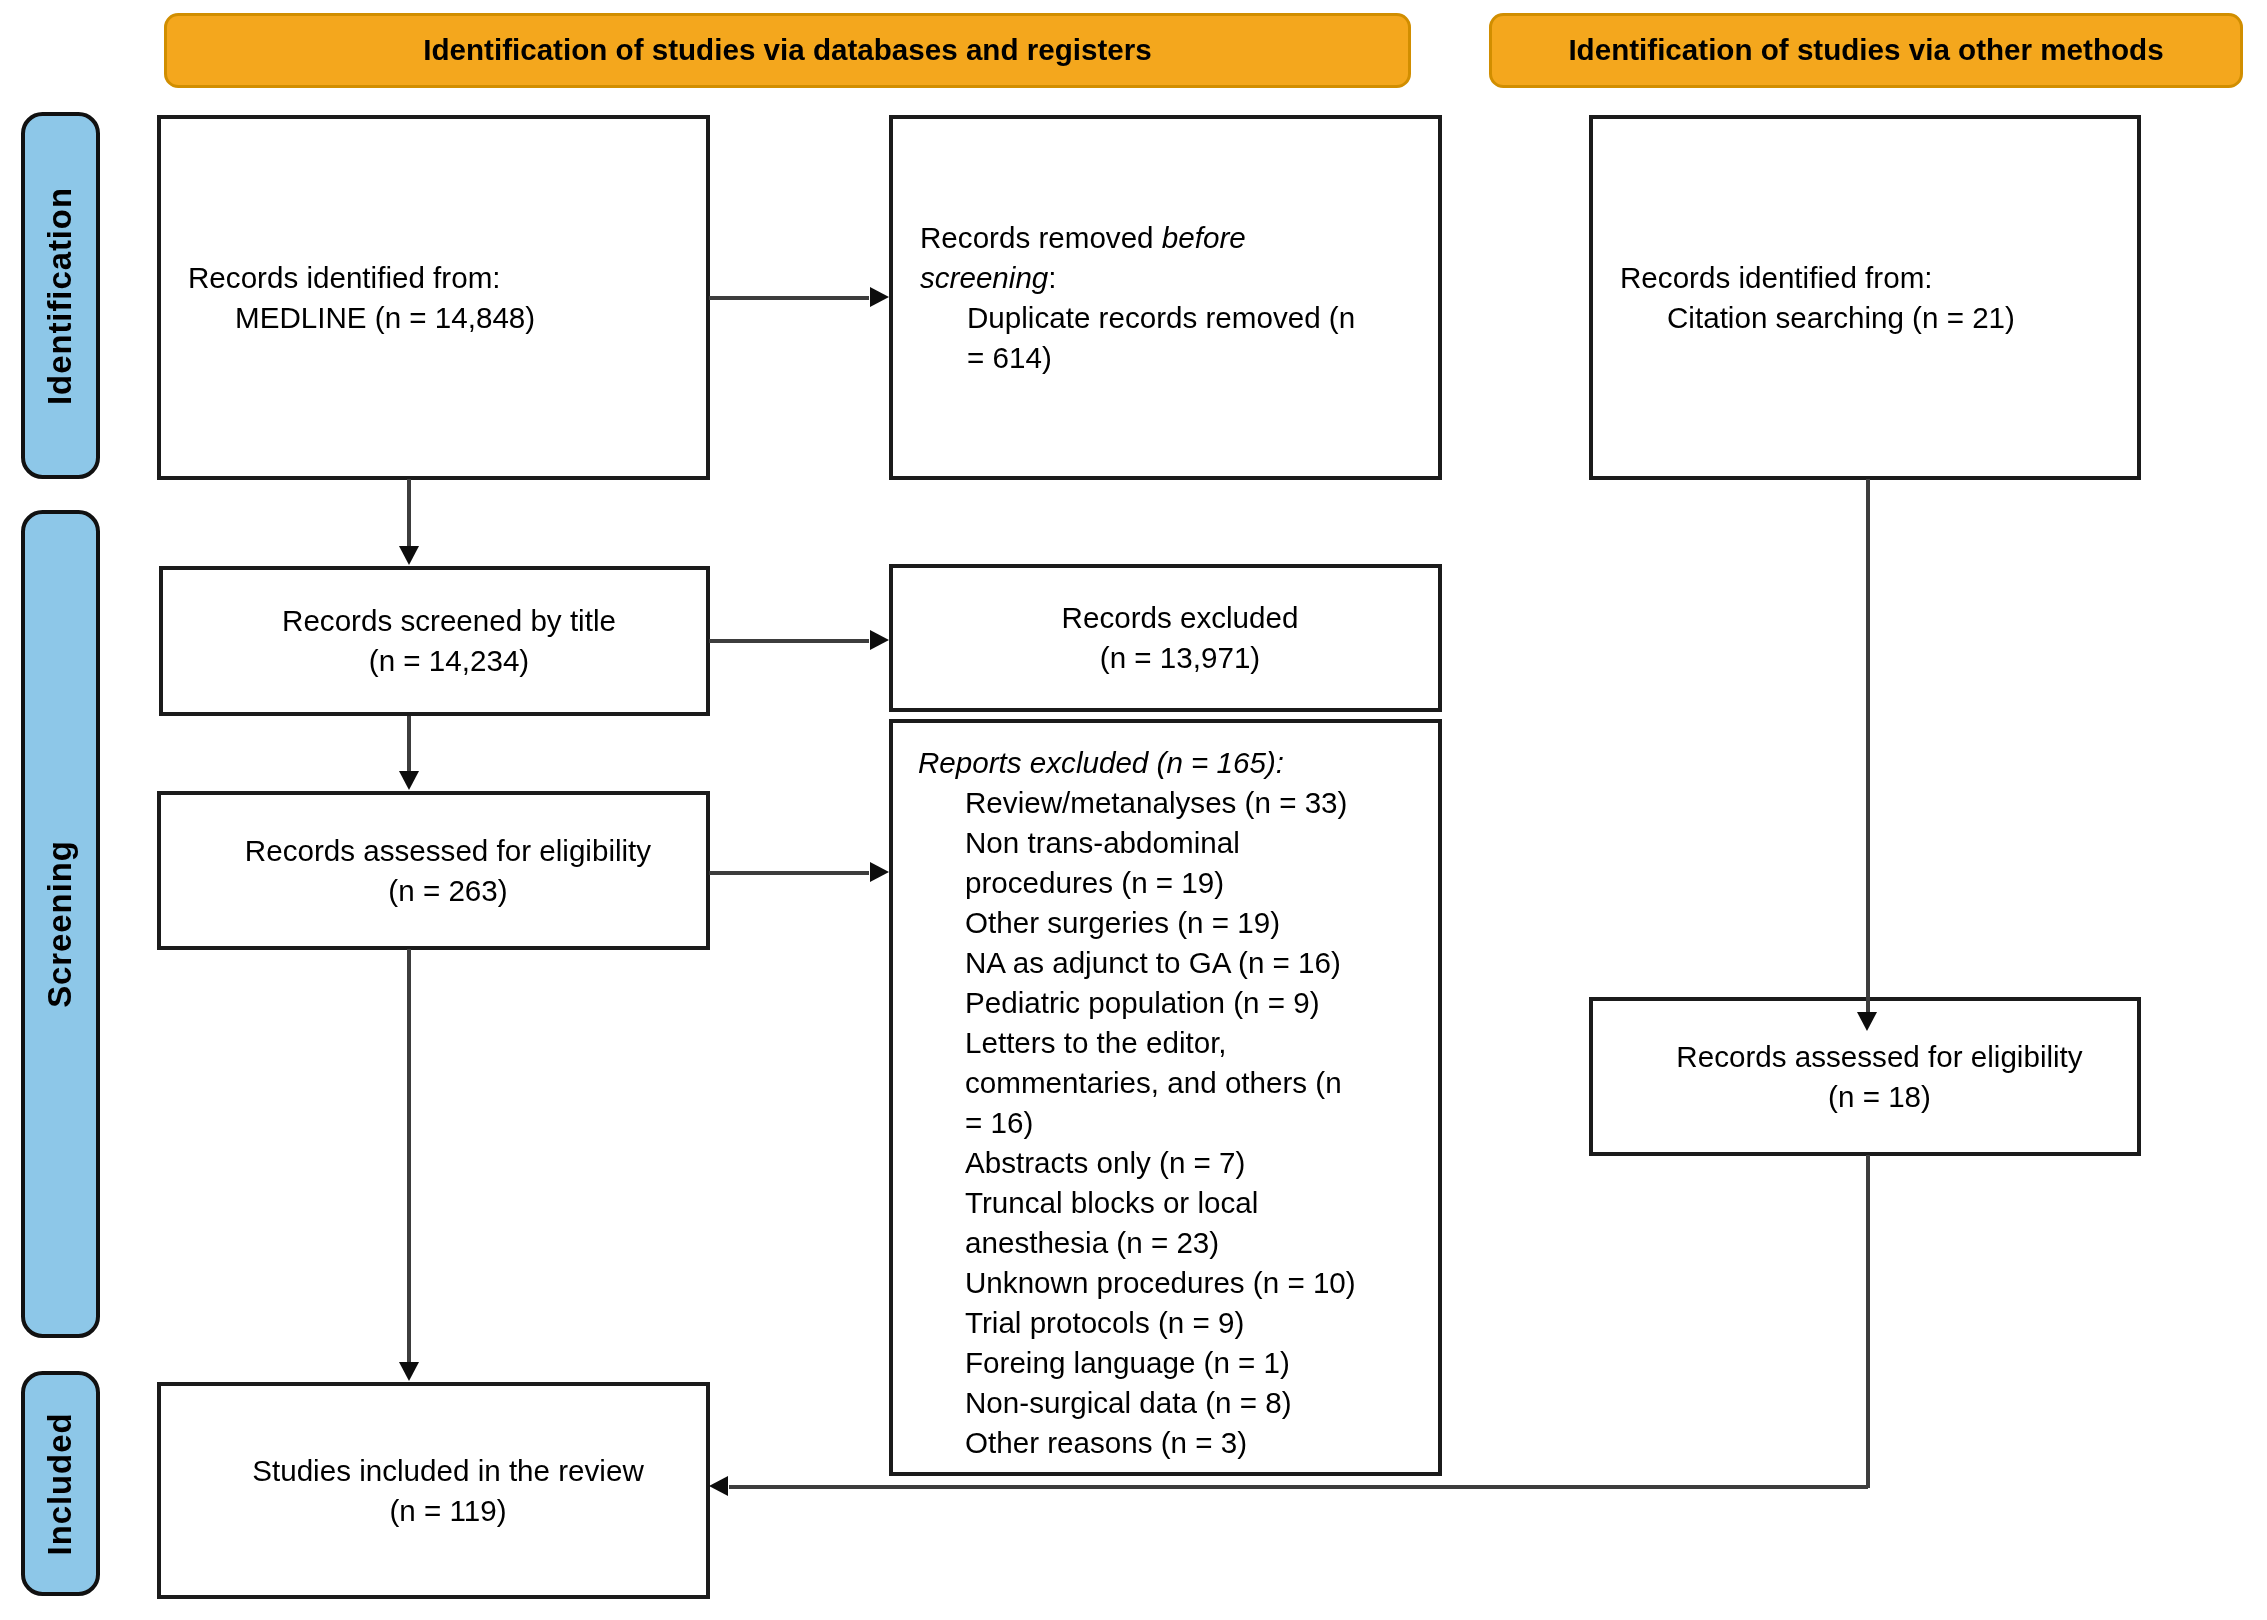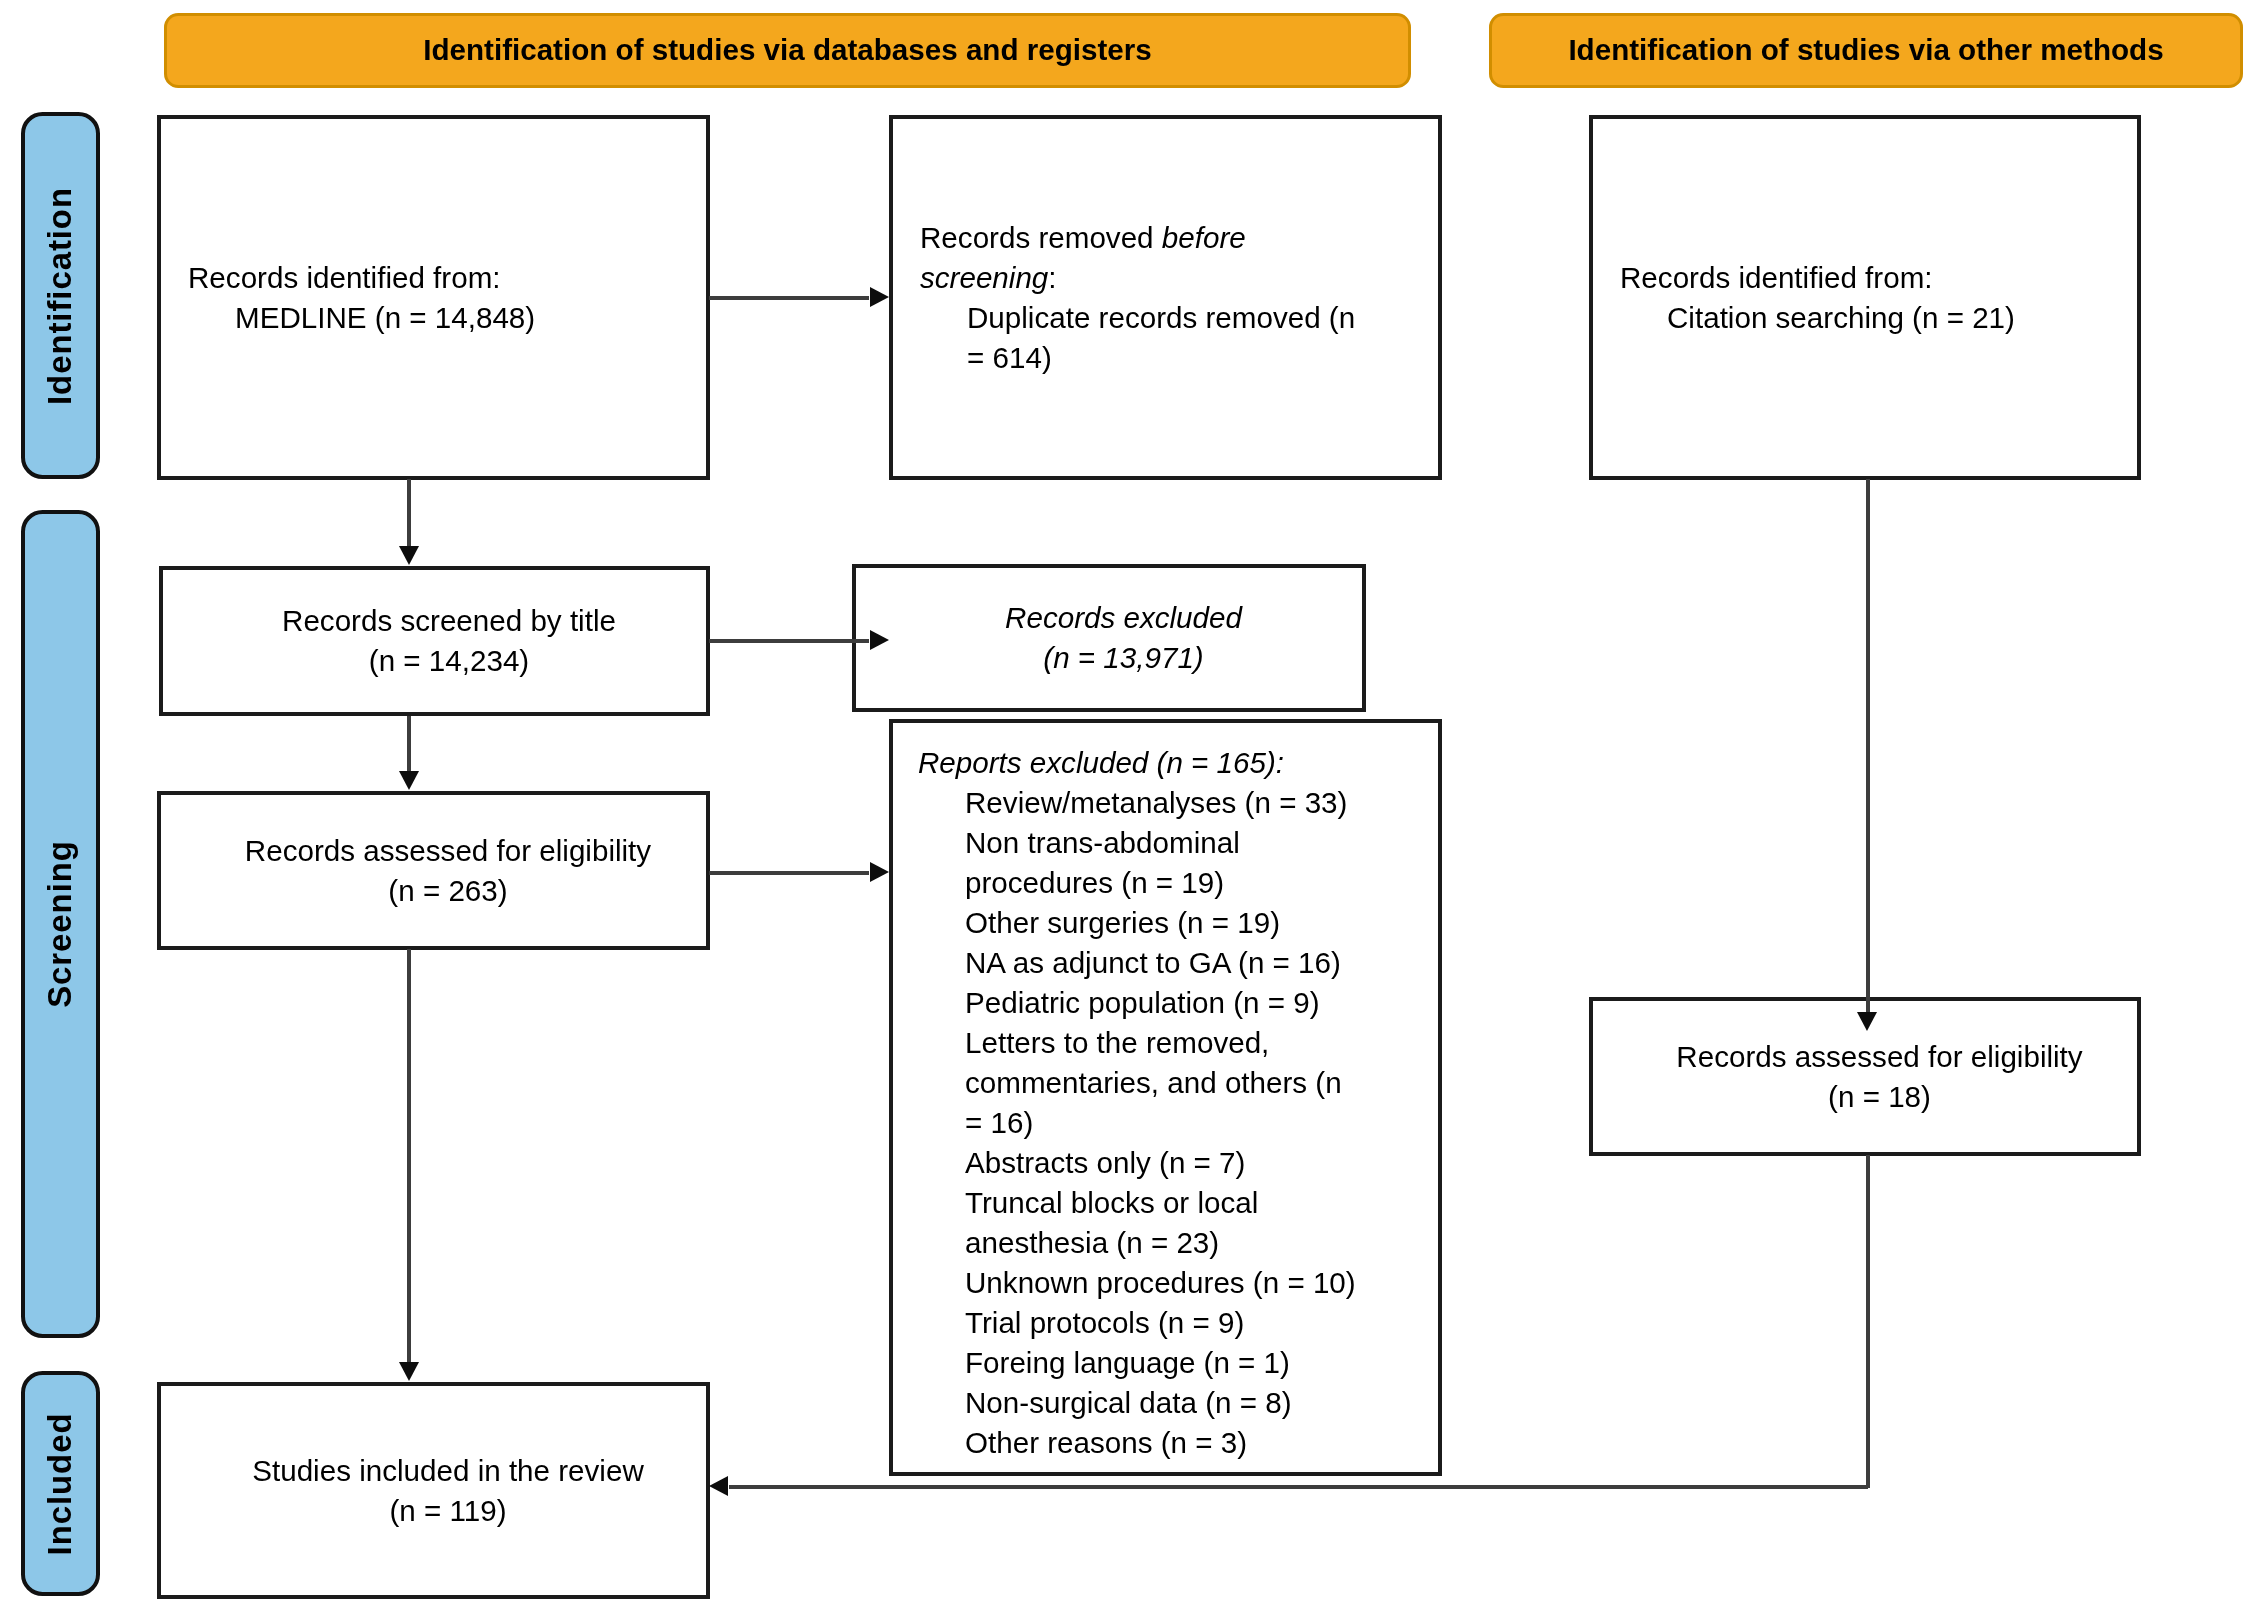--- a/index.html
+++ b/index.html
@@ -108,34 +108,34 @@
       <div class="tline" style="margin-left: 0px;">(n = 119)</div>
     </div>
 
   <div class="box leftpad" style="left:889px;top:115px;width:553px;height:365px;">
       <div class="tline" style="margin-left: 0px;"><span>Records removed </span><span class="em">before</span></div>
       <div class="tline" style="margin-left: 0px;"><span class="em">screening</span><span>:</span></div>
       <div class="tline" style="margin-left: 47px;">Duplicate records removed (n</div>
       <div class="tline" style="margin-left: 47px;">= 614)</div>
     </div>
 
-  <div class="box center" style="left:852px;top:564px;width:514px;height:148px;font-style:italic;">
+  <div class="box center" style="left:889px;top:564px;width:553px;height:148px;">
       <div class="tline" style="margin-left: 0px;">Records excluded</div>
       <div class="tline" style="margin-left: 0px;">(n = 13,971)</div>
     </div>
 
   <div class="box toppad" style="left:889px;top:719px;width:553px;height:757px;">
       <div class="tline" style="margin-left: 0px; font-style: italic;">Reports excluded (n = 165):</div>
       <div class="tline" style="margin-left: 47px;">Review/metanalyses (n = 33)</div>
       <div class="tline" style="margin-left: 47px;">Non trans-abdominal</div>
       <div class="tline" style="margin-left: 47px;">procedures (n = 19)</div>
       <div class="tline" style="margin-left: 47px;">Other surgeries (n = 19)</div>
       <div class="tline" style="margin-left: 47px;">NA as adjunct to GA (n = 16)</div>
       <div class="tline" style="margin-left: 47px;">Pediatric population (n = 9)</div>
-      <div class="tline" style="margin-left: 47px;">Letters to the removed,</div>
+      <div class="tline" style="margin-left: 47px;">Letters to the editor,</div>
       <div class="tline" style="margin-left: 47px;">commentaries, and others (n</div>
       <div class="tline" style="margin-left: 47px;">= 16)</div>
       <div class="tline" style="margin-left: 47px;">Abstracts only (n = 7)</div>
       <div class="tline" style="margin-left: 47px;">Truncal blocks or local</div>
       <div class="tline" style="margin-left: 47px;">anesthesia (n = 23)</div>
       <div class="tline" style="margin-left: 47px;">Unknown procedures (n = 10)</div>
       <div class="tline" style="margin-left: 47px;">Trial protocols (n = 9)</div>
       <div class="tline" style="margin-left: 47px;">Foreing language (n = 1)</div>
       <div class="tline" style="margin-left: 47px;">Non-surgical data (n = 8)</div>
       <div class="tline" style="margin-left: 47px;">Other reasons (n = 3)</div>

